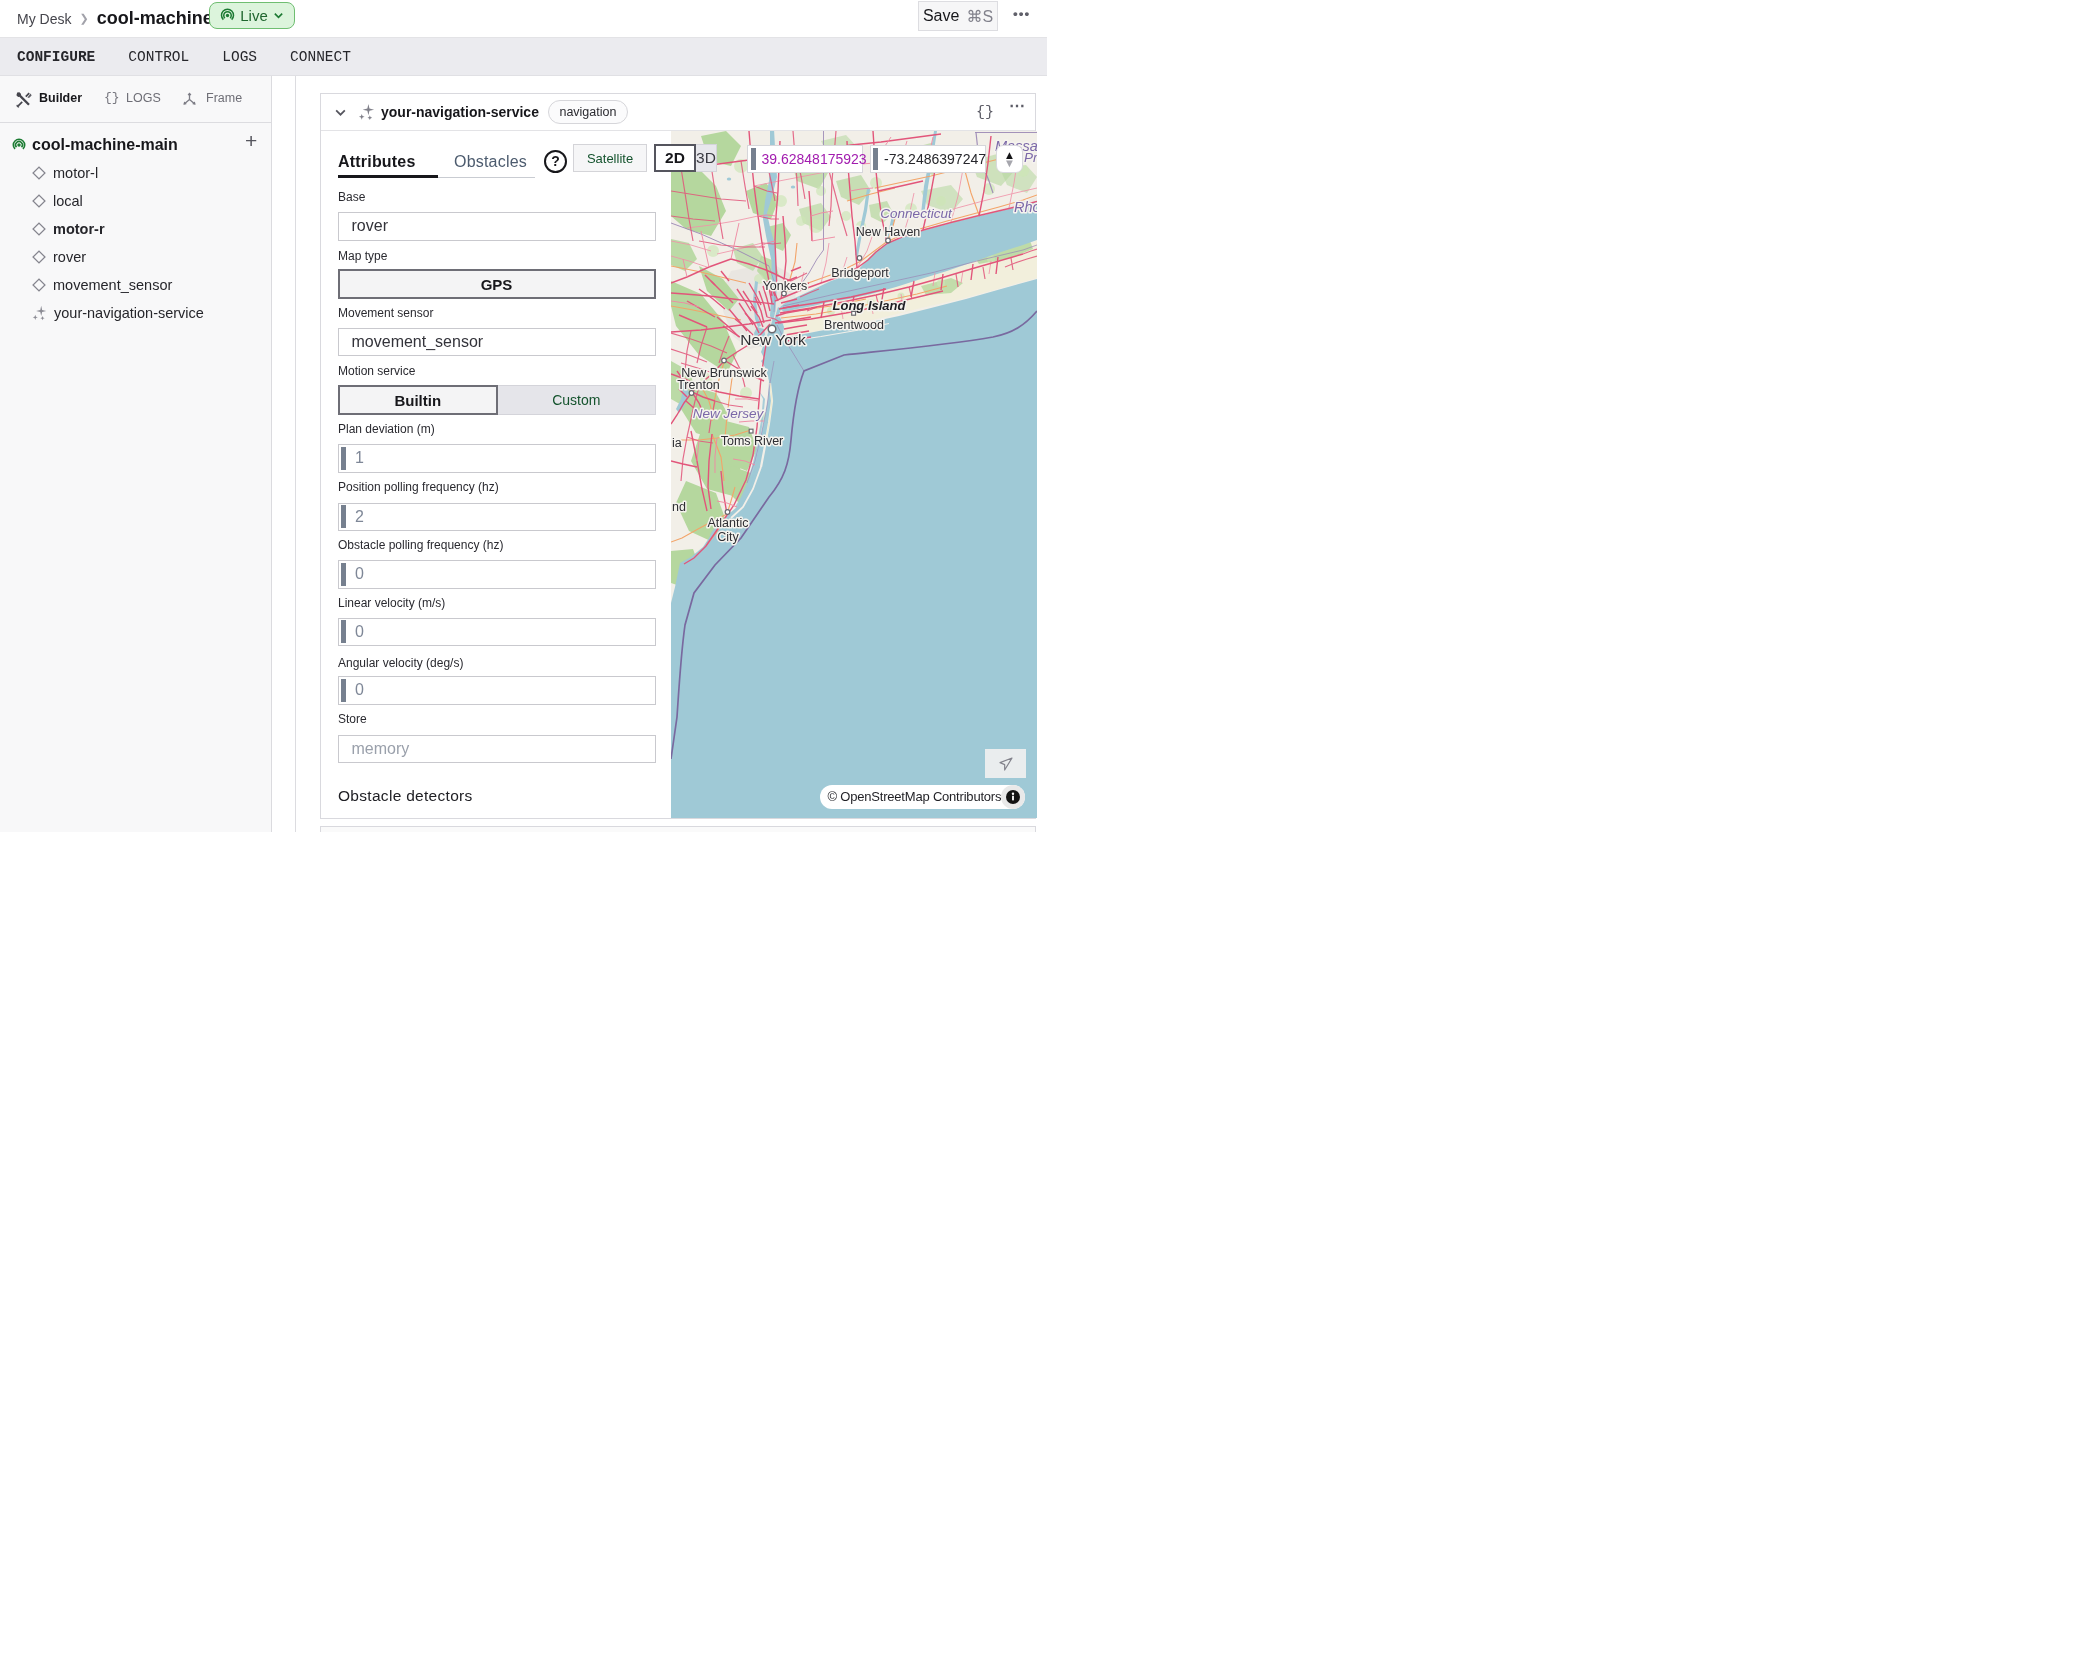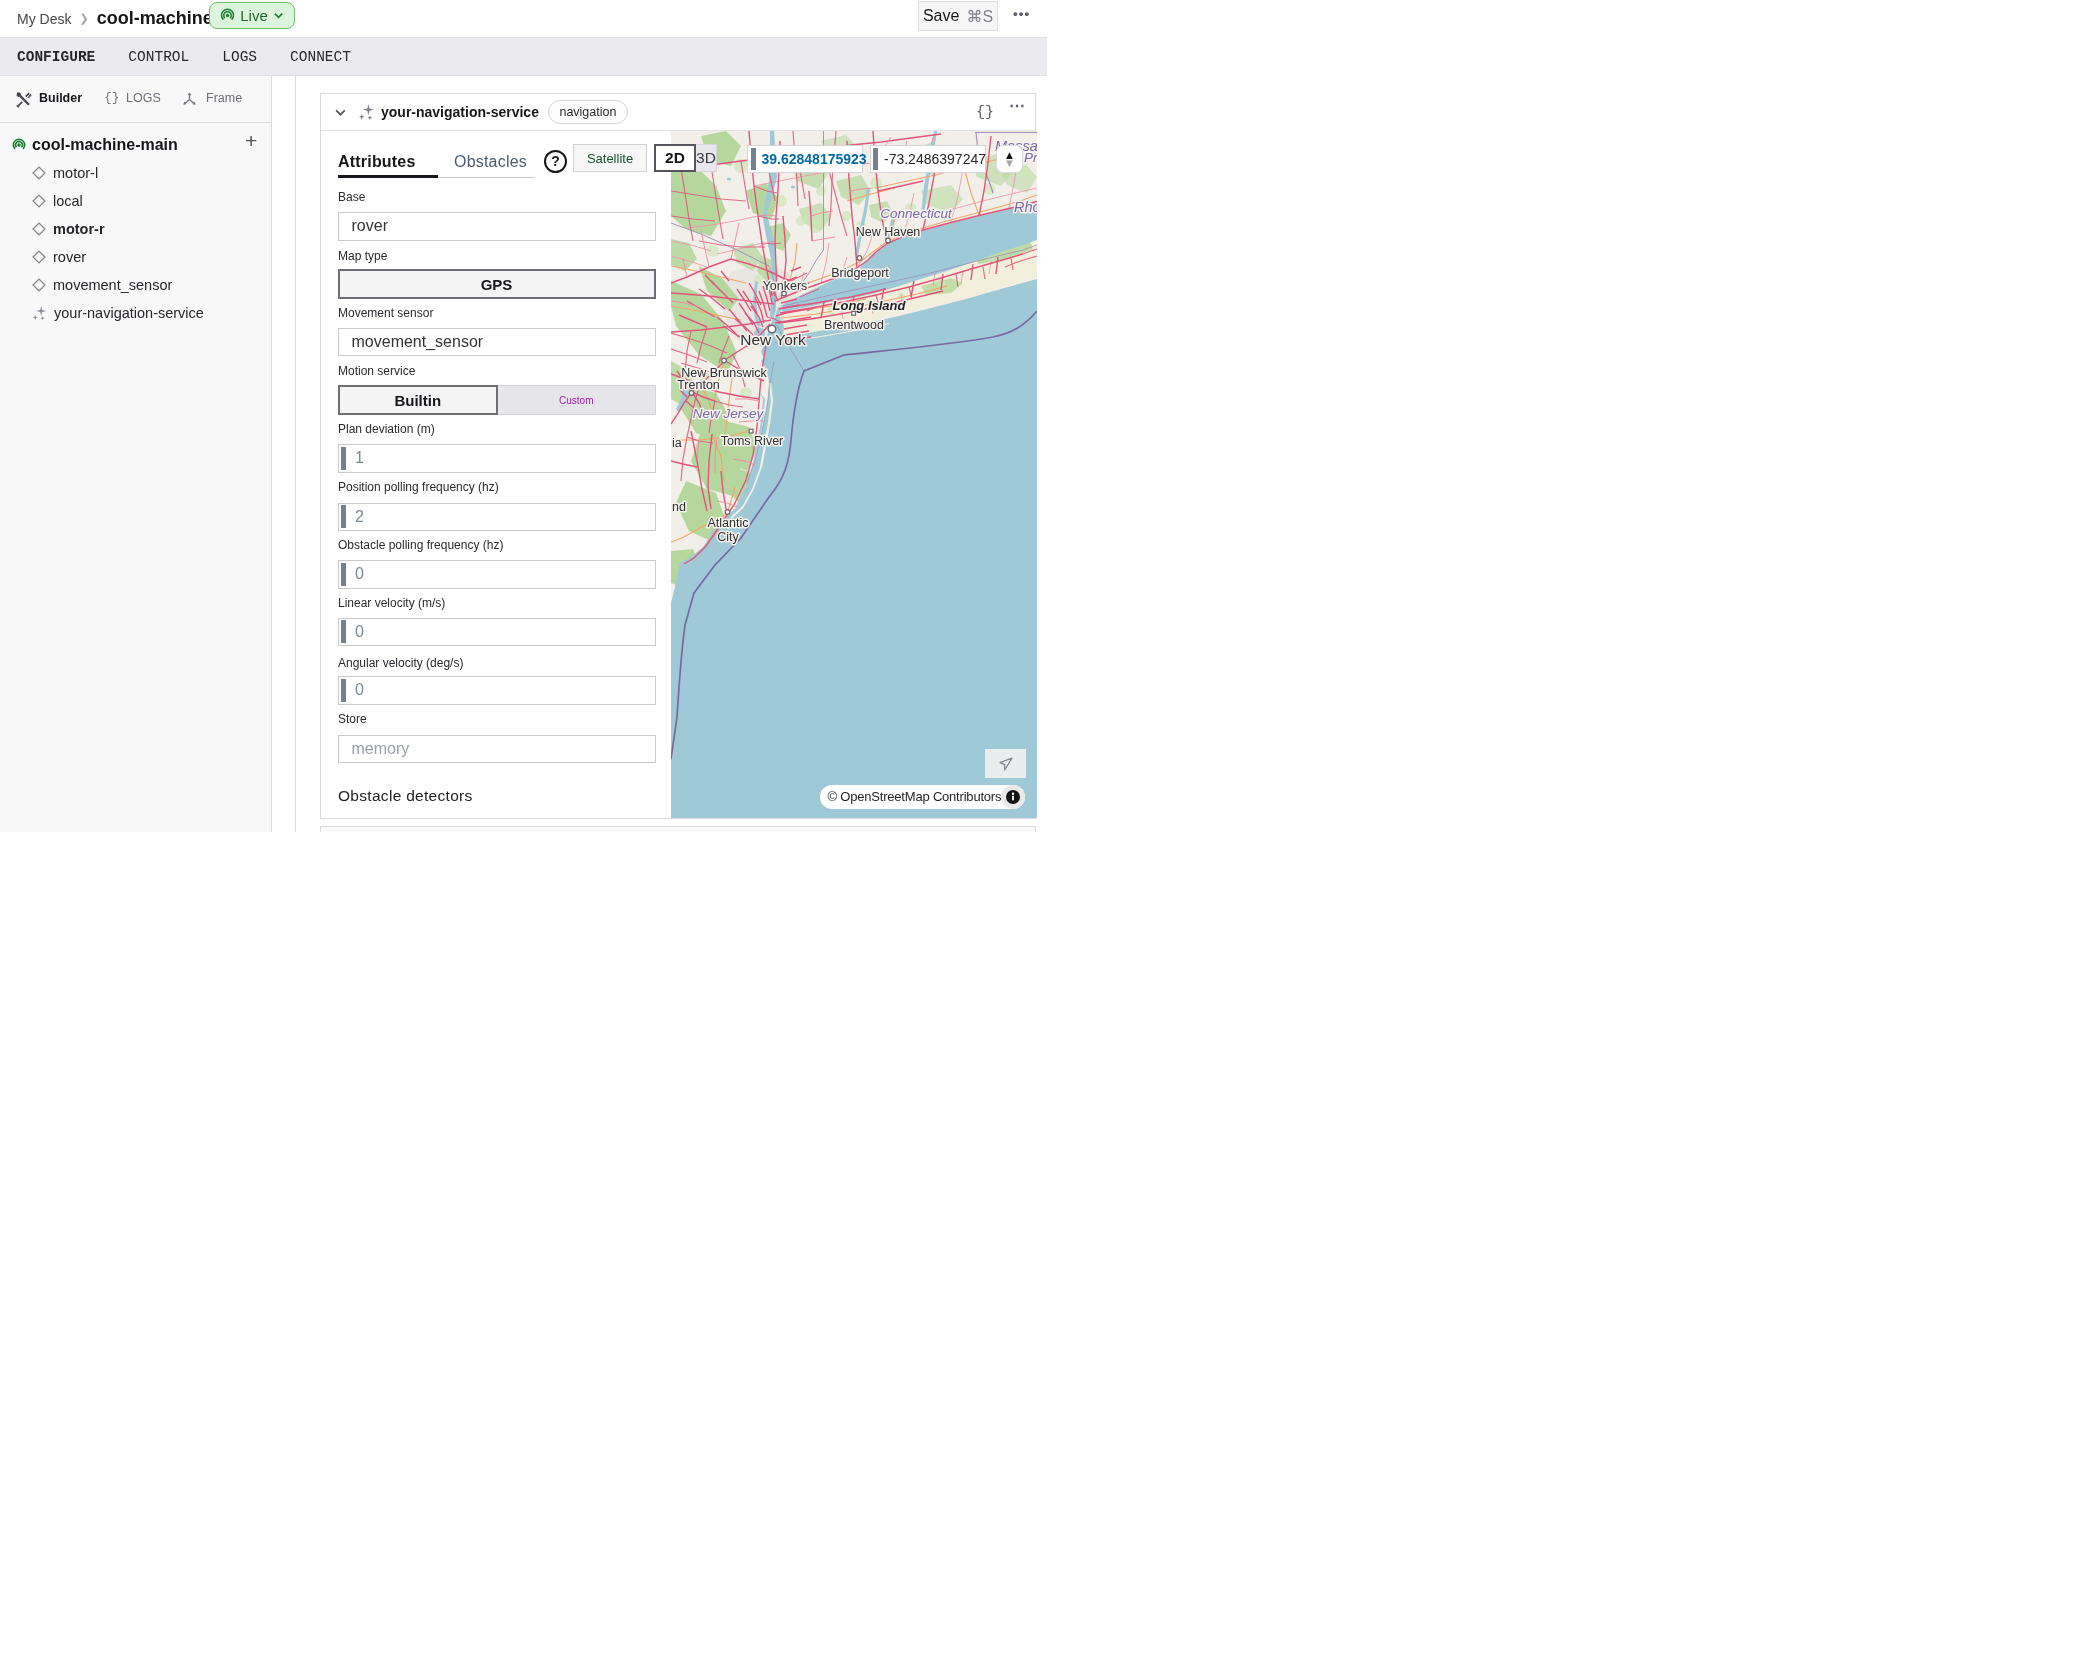--- a/index.html
+++ b/index.html
@@ -39,22 +39,22 @@
 .formcol { position:absolute; left:0; top:37px; width:350px; height:687px; background:#fff; }
 .flabel { position:absolute; left:17px; font-size:12px; color:#2a2a30; }
 .finput { position:absolute; left:16.5px; width:318px; height:28.5px; border:1px solid #c9c9ce;
   background:#fff; font-size:16px; color:#33333a; display:flex; align-items:center; padding-left:13px; }
 .num { padding-left:0; }
 .numbar { flex:0 0 5px; height:23px; background:#76808f; margin:0 9px 0 2.5px; }
 .numval { color:#7e8797; }
 .seg { position:absolute; left:16.5px; width:318px; height:30px; display:flex; }
 .seg .on { background:#f4f4f5; border:2px solid #6e6e76; color:#17171b; font-weight:700;
   display:flex; align-items:center; justify-content:center; font-size:15px; flex:1; }
-.seg .off { background:#e5e5ea; border:1px solid #d4d4da; border-left:none; color:#a21caf;
-  display:flex; align-items:center; justify-content:center; font-size:10px; flex:1;text-align:center; }
+.seg .off { background:#e5e5ea; border:1px solid #d4d4da; border-left:none; color:#14532d;
+  display:flex; align-items:center; justify-content:center; font-size:14px; flex:1;text-align:center; }
 .atab { position:absolute; font-size:16px; letter-spacing:0.2px; }
 svg text { font-family:"Liberation Sans", sans-serif; }
 </style>
 </head>
 <body>
 
 <div class="topbar">
   <div class="crumb">My Desk <span class="sep">❯</span> <b>cool-machine</b></div>
   <div class="livepill">
     <svg width="15" height="15" viewBox="0 0 20 20" fill="none" stroke="#1d7a33" stroke-width="2">
@@ -569,21 +569,21 @@
 
   <div style="position:absolute; left:223px; top:55.5px; width:23px; height:23px; border:2px solid #17171b; border-radius:50%;
     display:flex; align-items:center; justify-content:center; font-size:14px; font-weight:700; color:#17171b;">?</div>
   <div style="position:absolute; left:252px; top:50px; width:74px; height:28px; background:#f6f6f7; border:1px solid #d4d4d8;
     display:flex; align-items:center; justify-content:center; font-size:13px; color:#14532d;">Satellite</div>
   <div style="position:absolute; left:333px; top:50px; width:42px; height:28px; background:#fff; border:2px solid #55555e;
     display:flex; align-items:center; justify-content:center; font-size:15.5px; font-weight:700; color:#17171b; z-index:3;">2D</div>
   <div style="position:absolute; left:375px; top:50px; width:21px; height:28px; background:#e7e7ec; border:1px solid #d4d4da; border-left:none;
     display:flex; align-items:center; justify-content:center; font-size:15.5px; color:#3a3a42; z-index:2;">3D</div>
   <div style="position:absolute; left:426px; top:50.5px; width:116px; height:28px; background:#fff; border:1px solid #d6d6da;
-    display:flex; align-items:center; font-size:14px; color:#0369a1;font-weight:bold;"><span style="flex:0 0 5px;height:22px;background:#76808f;margin:0 6px 0 2.5px;"></span>39.62848175923</div>
+    display:flex; align-items:center; font-size:14px; color:#a21caf;"><span style="flex:0 0 5px;height:22px;background:#76808f;margin:0 6px 0 2.5px;"></span>39.62848175923</div>
   <div style="position:absolute; left:548.5px; top:50.5px; width:116px; height:28px; background:#fff; border:1px solid #d6d6da;
     display:flex; align-items:center; font-size:14px; color:#26262b;"><span style="flex:0 0 5px;height:22px;background:#76808f;margin:0 6px 0 2.5px;"></span>-73.2486397247</div>
   <div style="position:absolute; left:675px; top:50.5px; width:27px; height:28px; background:#fff; border:1px solid #d9d9de; border-radius:7px;
     display:flex; flex-direction:column; align-items:center; justify-content:center;">
     <span style="font-size:11.5px; color:#131316; line-height:8px;">▲</span>
     <span style="font-size:11.5px; color:#a6a6ad; line-height:8px;">▼</span>
   </div>
 </div>
 
 <div style="position:absolute; left:320px; top:826px; width:716px; height:6px; border:1px solid #d9d9de; border-bottom:none; background:#fafafa;"></div>

